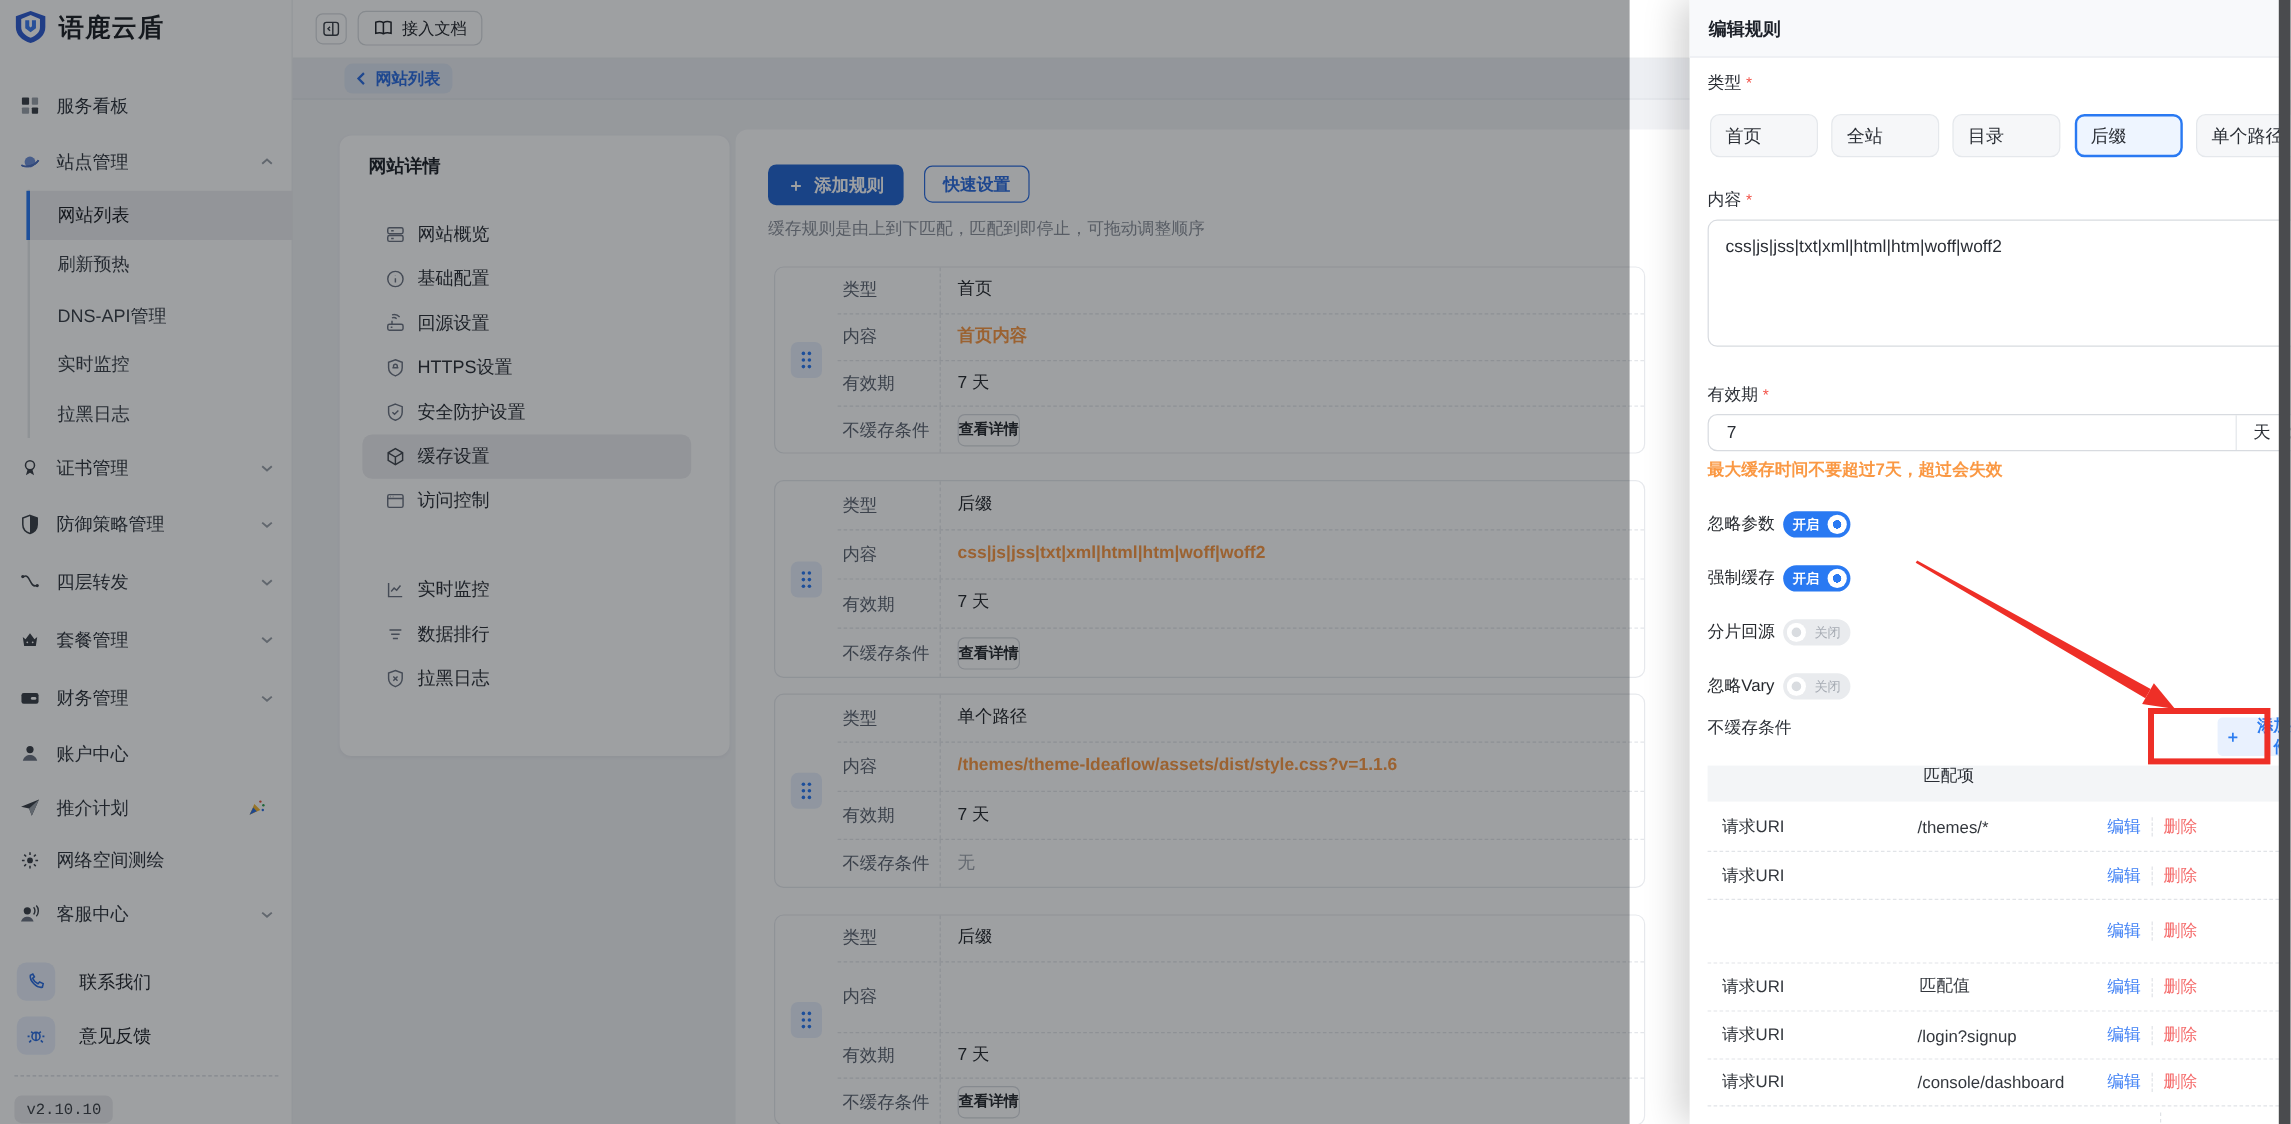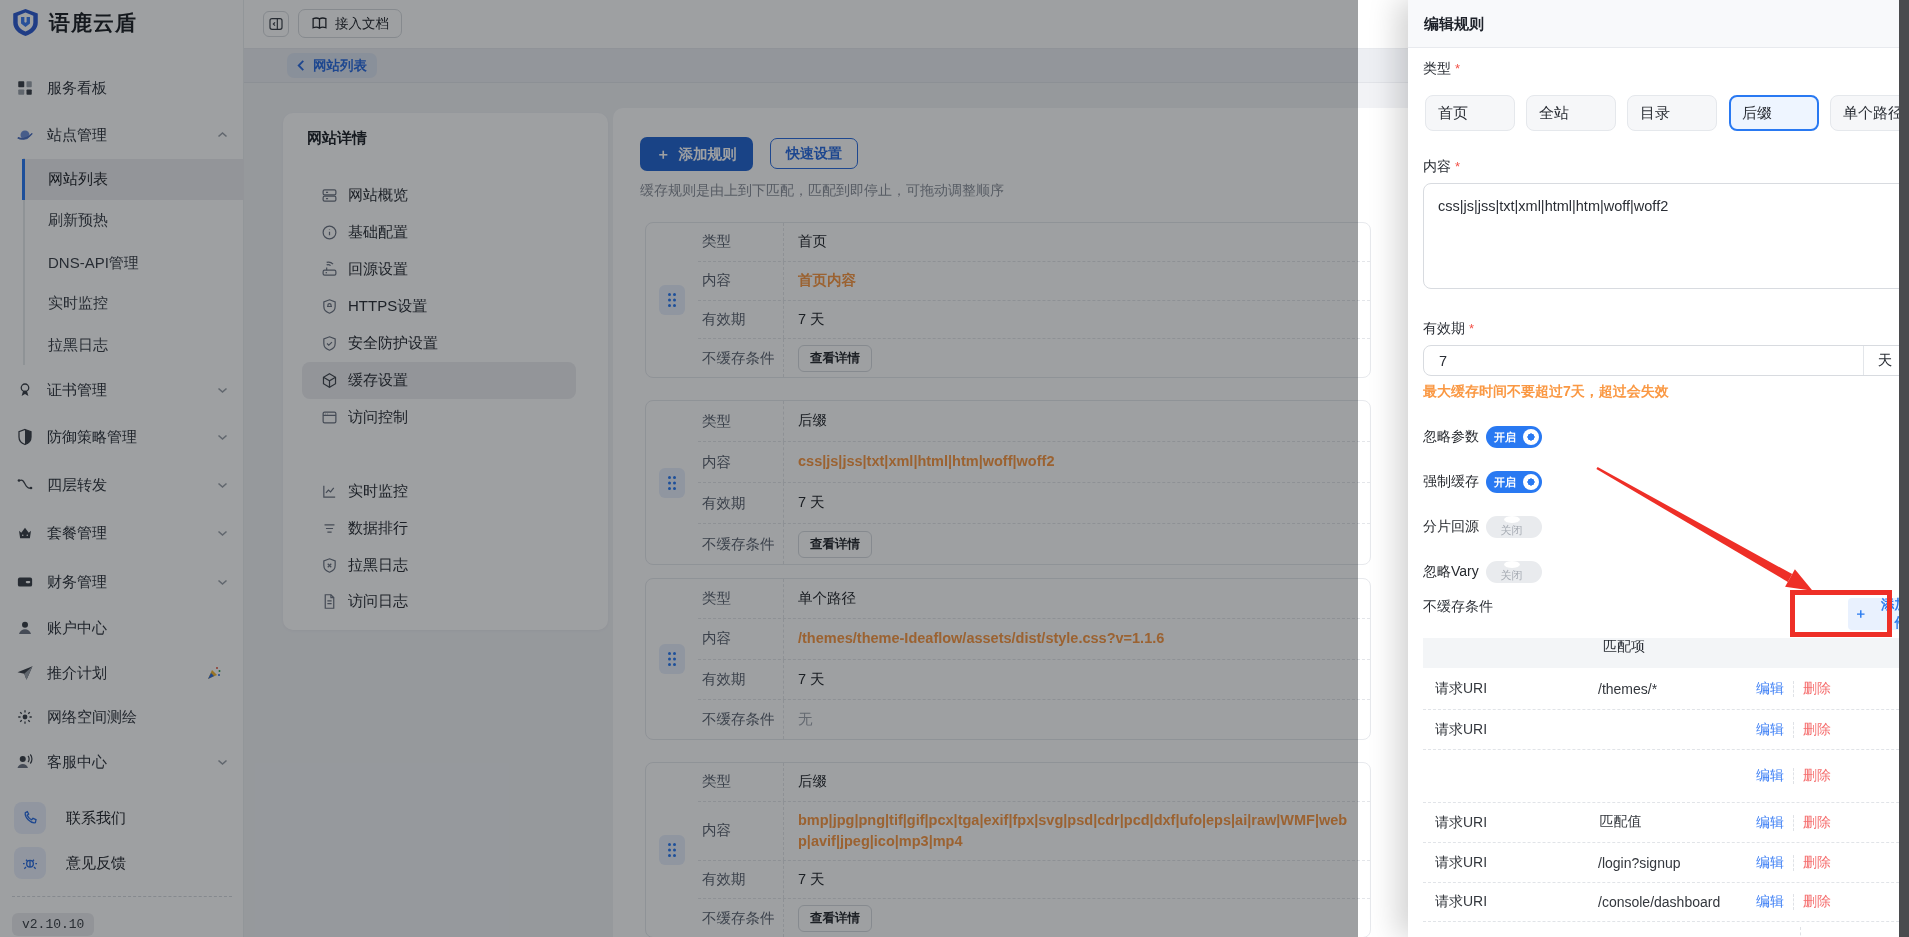--- a/index.html
+++ b/index.html
@@ -51,21 +51,21 @@
   .rcard{position:absolute;left:32px;width:726px;background:#fff;border:1px solid #e7e9ed;border-radius:8px;display:flex;}
   .handlecol{width:52px;display:flex;align-items:center;justify-content:center;}
   .draghandle{width:26px;height:30px;background:#e8effc;border-radius:6px;display:flex;align-items:center;justify-content:center;cursor:grab;}
   .rtable{flex:1;display:flex;flex-direction:column;}
   .rrow{display:flex;border-bottom:1px dashed #e4e6ea;flex:1;align-items:center;min-height:0;}
   .rrow:last-child{border-bottom:none;}
   .rlabel{width:86px;padding-left:4px;font-size:14.5px;color:#5c6370;align-self:stretch;display:flex;align-items:center;border-right:1px dashed #e4e6ea;flex:0 0 86px;}
   .rval{padding:6px 14px;font-size:14.5px;color:#26292e;word-break:break-all;line-height:1.45;}
   .rval.orange{color:#fa9843;font-weight:600;max-width:640px;}
   .rval.muted{color:#a0a5ae;}
-  .viewbtn{margin-left:14px;padding:4px 11px;background:#fff;border:1px solid #d8dbe0;border-radius:6px;font-size:12.5px;font-weight:700;color:#26292e;cursor:pointer;}
+  .viewbtn{margin-left:14px;padding:4px 0;background:#fff;border:1px solid #d8dbe0;border-radius:6px;font-size:12.5px;font-weight:700;color:#26292e;cursor:pointer;}
 
   
   .mask{position:absolute;left:0;top:0;width:1358px;height:937px;background:rgba(13,17,23,.40);z-index:5;}
   .drawer{position:absolute;left:1408px;top:0;width:551px;height:937px;background:#fff;z-index:10;box-shadow:-10px 0 28px rgba(0,0,0,.18);}
   .dr-head{position:absolute;left:0;top:0;width:551px;height:48px;background:#f8f9fb;border-bottom:1px solid #e8eaee;}
   .dr-title{position:absolute;left:16px;top:15px;font-size:15px;font-weight:600;color:#1d2129;}
   .dr-close{position:absolute;left:514px;top:10px;width:25px;height:25px;background:#2b7cf0;border:none;border-radius:6px;color:#fff;font-size:14px;display:flex;align-items:center;justify-content:center;cursor:pointer;}
   .flabel{position:absolute;left:15px;font-size:14px;color:#2a2e35;font-weight:500;}
   .req::after{content:"*";color:#f25248;margin-left:4px;font-size:13px;}
   .chip{position:absolute;top:95px;width:90px;height:36px;background:#f6f7f9;border:1px solid #e5e8ec;border-radius:8px;display:flex;align-items:center;padding-left:12px;font-size:15px;color:#2a2e35;cursor:pointer;}
@@ -75,21 +75,21 @@
   .ttl-val{flex:1;padding-left:15px;font-size:14.5px;color:#2a2e35;}
   .ttl-unit{width:62px;border-left:1px solid #e3e6ea;align-self:stretch;display:flex;align-items:center;justify-content:center;font-size:14.5px;color:#2a2e35;gap:10px;}
   .stepper{display:flex;flex-direction:column;gap:2px;color:#a6abb3;cursor:pointer;}
   .warn{position:absolute;left:15px;top:383px;font-size:14px;font-weight:600;color:#fa9843;}
   .trow{position:absolute;left:15px;display:flex;align-items:center;}
   .trow .lb{width:63px;font-size:14px;color:#26292e;}
   .toggle{width:56px;height:22px;border-radius:11px;display:flex;align-items:center;justify-content:space-between;cursor:pointer;}
   .toggle.on{background:#2979f2;padding:0 3px 0 8px;}
   .toggle.on .t-txt{color:#fff;font-size:11px;font-weight:700;}
   .toggle.on .t-knob{width:16px;height:16px;border-radius:50%;background:radial-gradient(circle,#2979f2 0 3.5px,#fff 3.6px);}
-  .toggle.off{background:#e9ebee;padding:0 8px 0 3px;flex-direction:column;}
+  .toggle.off{background:#e9ebee;padding:0 8px 0 3px;flex-direction:row;}
   .toggle.off .t-txt{color:#a6abb3;font-size:11px;order:2;}
   .toggle.off .t-knob{width:16px;height:16px;border-radius:50%;background:#fdfdfd;box-shadow:inset 0 0 0 4px #fff, inset 0 0 0 8px #d9dce0;order:1;}
   .addcond{position:absolute;left:440px;top:598px;width:86px;height:32px;background:#e9f1fe;border:none;border-radius:4px;color:#2b7cf0;font-size:13.5px;font-weight:600;display:flex;align-items:center;justify-content:center;gap:7px;cursor:pointer;}
   .cthead{position:absolute;left:15px;top:638px;width:511px;height:30px;background:#f3f5f7;display:flex;align-items:center;font-size:14px;color:#2a2e35;flex-direction:column;}
   .ctrow{position:absolute;left:15px;width:511px;border-bottom:1px dashed #e1e4e8;display:flex;align-items:center;font-size:14px;color:#33373d;}
   .c-item{padding-left:12px;width:175px;flex:0 0 175px;}
   .c-val{width:158px;flex:0 0 158px;color:#33373d;}
   .lnk-edit{color:#3d7ff5;cursor:pointer;}
   .lnk-del{color:#f56c6c;cursor:pointer;margin-left:9px;}
   .vdash{height:16px;border-left:1px dashed #dfe2e6;margin-left:9px;}
@@ -427,29 +427,20 @@
       <span class="lb">数据排行</span>
     </div>
     <div class="m-item" style="top:434px">
       <span class="ic">
           <svg width="17" height="17" viewBox="0 0 24 24" fill="none" stroke="#6b7280" stroke-width="1.7">
             <path d="M12 2.5l8 3v6.5c0 5-3.5 8-8 9.5-4.5-1.5-8-4.5-8-9.5V5.5z"></path>
             <path d="M9.5 9.5l5 5M14.5 9.5l-5 5"></path>
           </svg>
         </span>
       <span class="lb">拉黑日志</span>
-    </div>
-    <div class="m-item" style="top:470px">
-      <span class="ic">
-          <svg width="17" height="17" viewBox="0 0 24 24" fill="none" stroke="#6b7280" stroke-width="1.7">
-            <path d="M6 2.5h8l4 4v15H6z"></path>
-            <path d="M14 2.5v4h4M9 11h6M9 15h6"></path>
-          </svg>
-        </span>
-      <span class="lb">访问日志</span>
     </div>
   </section>
 
   <section class="rpanel">
     <button class="addrule">
       <span>＋</span>
       <span>添加规则</span>
     </button>
     <button class="quickset">
       <span>快速设置</span>
@@ -576,21 +567,20 @@
             </svg>
           </div>
         </div>
       <div class="rtable">
         <div class="rrow" style="flex:1">
             <div class="rlabel">类型</div>
             <div class="rval">后缀</div>
           </div>
         <div class="rrow" style="flex:1.55">
             <div class="rlabel">内容</div>
-            <div class="rval orange">bmp|jpg|png|tif|gif|pcx|tga|exif|fpx|svg|psd|cdr|pcd|dxf|ufo|eps|ai|raw|WMF|webp|avif|jpeg|ico|mp3|mp4</div>
           </div>
         <div class="rrow" style="flex:1">
             <div class="rlabel">有效期</div>
             <div class="rval">7 天</div>
           </div>
         <div class="rrow" style="flex:1">
             <div class="rlabel">不缓存条件</div>
             <button class="viewbtn">查看详情</button>
           </div>
       </div>

